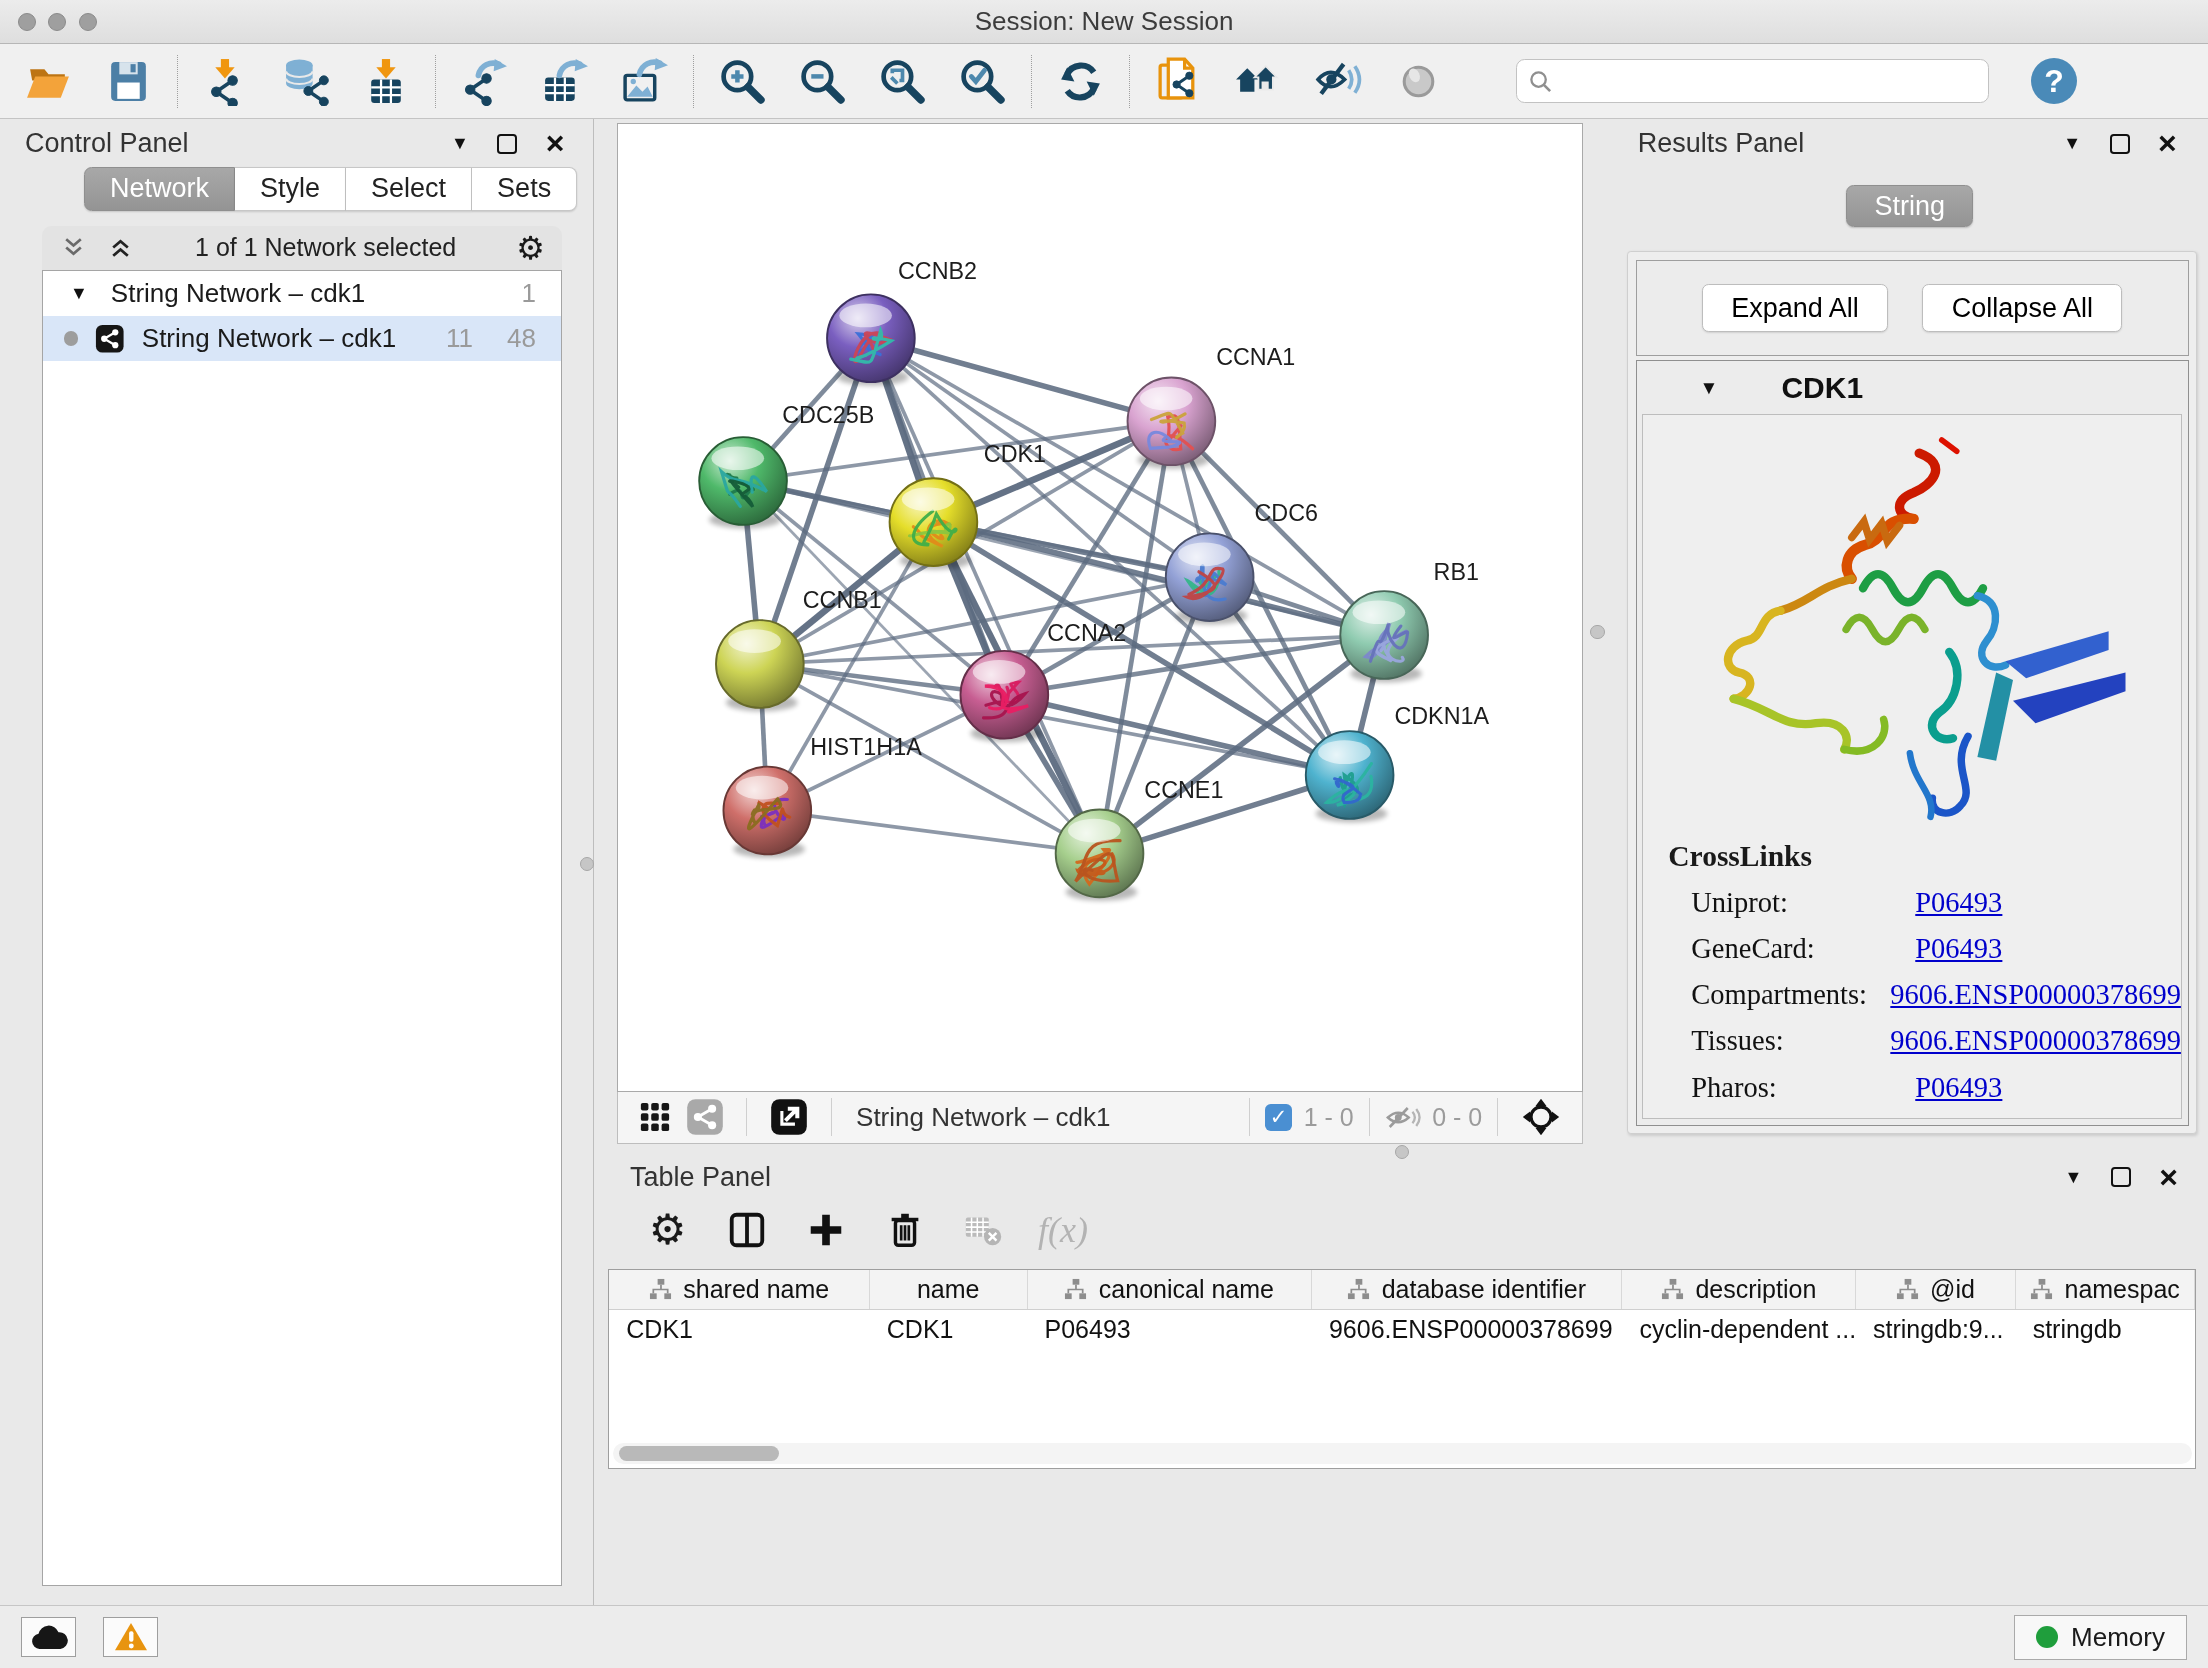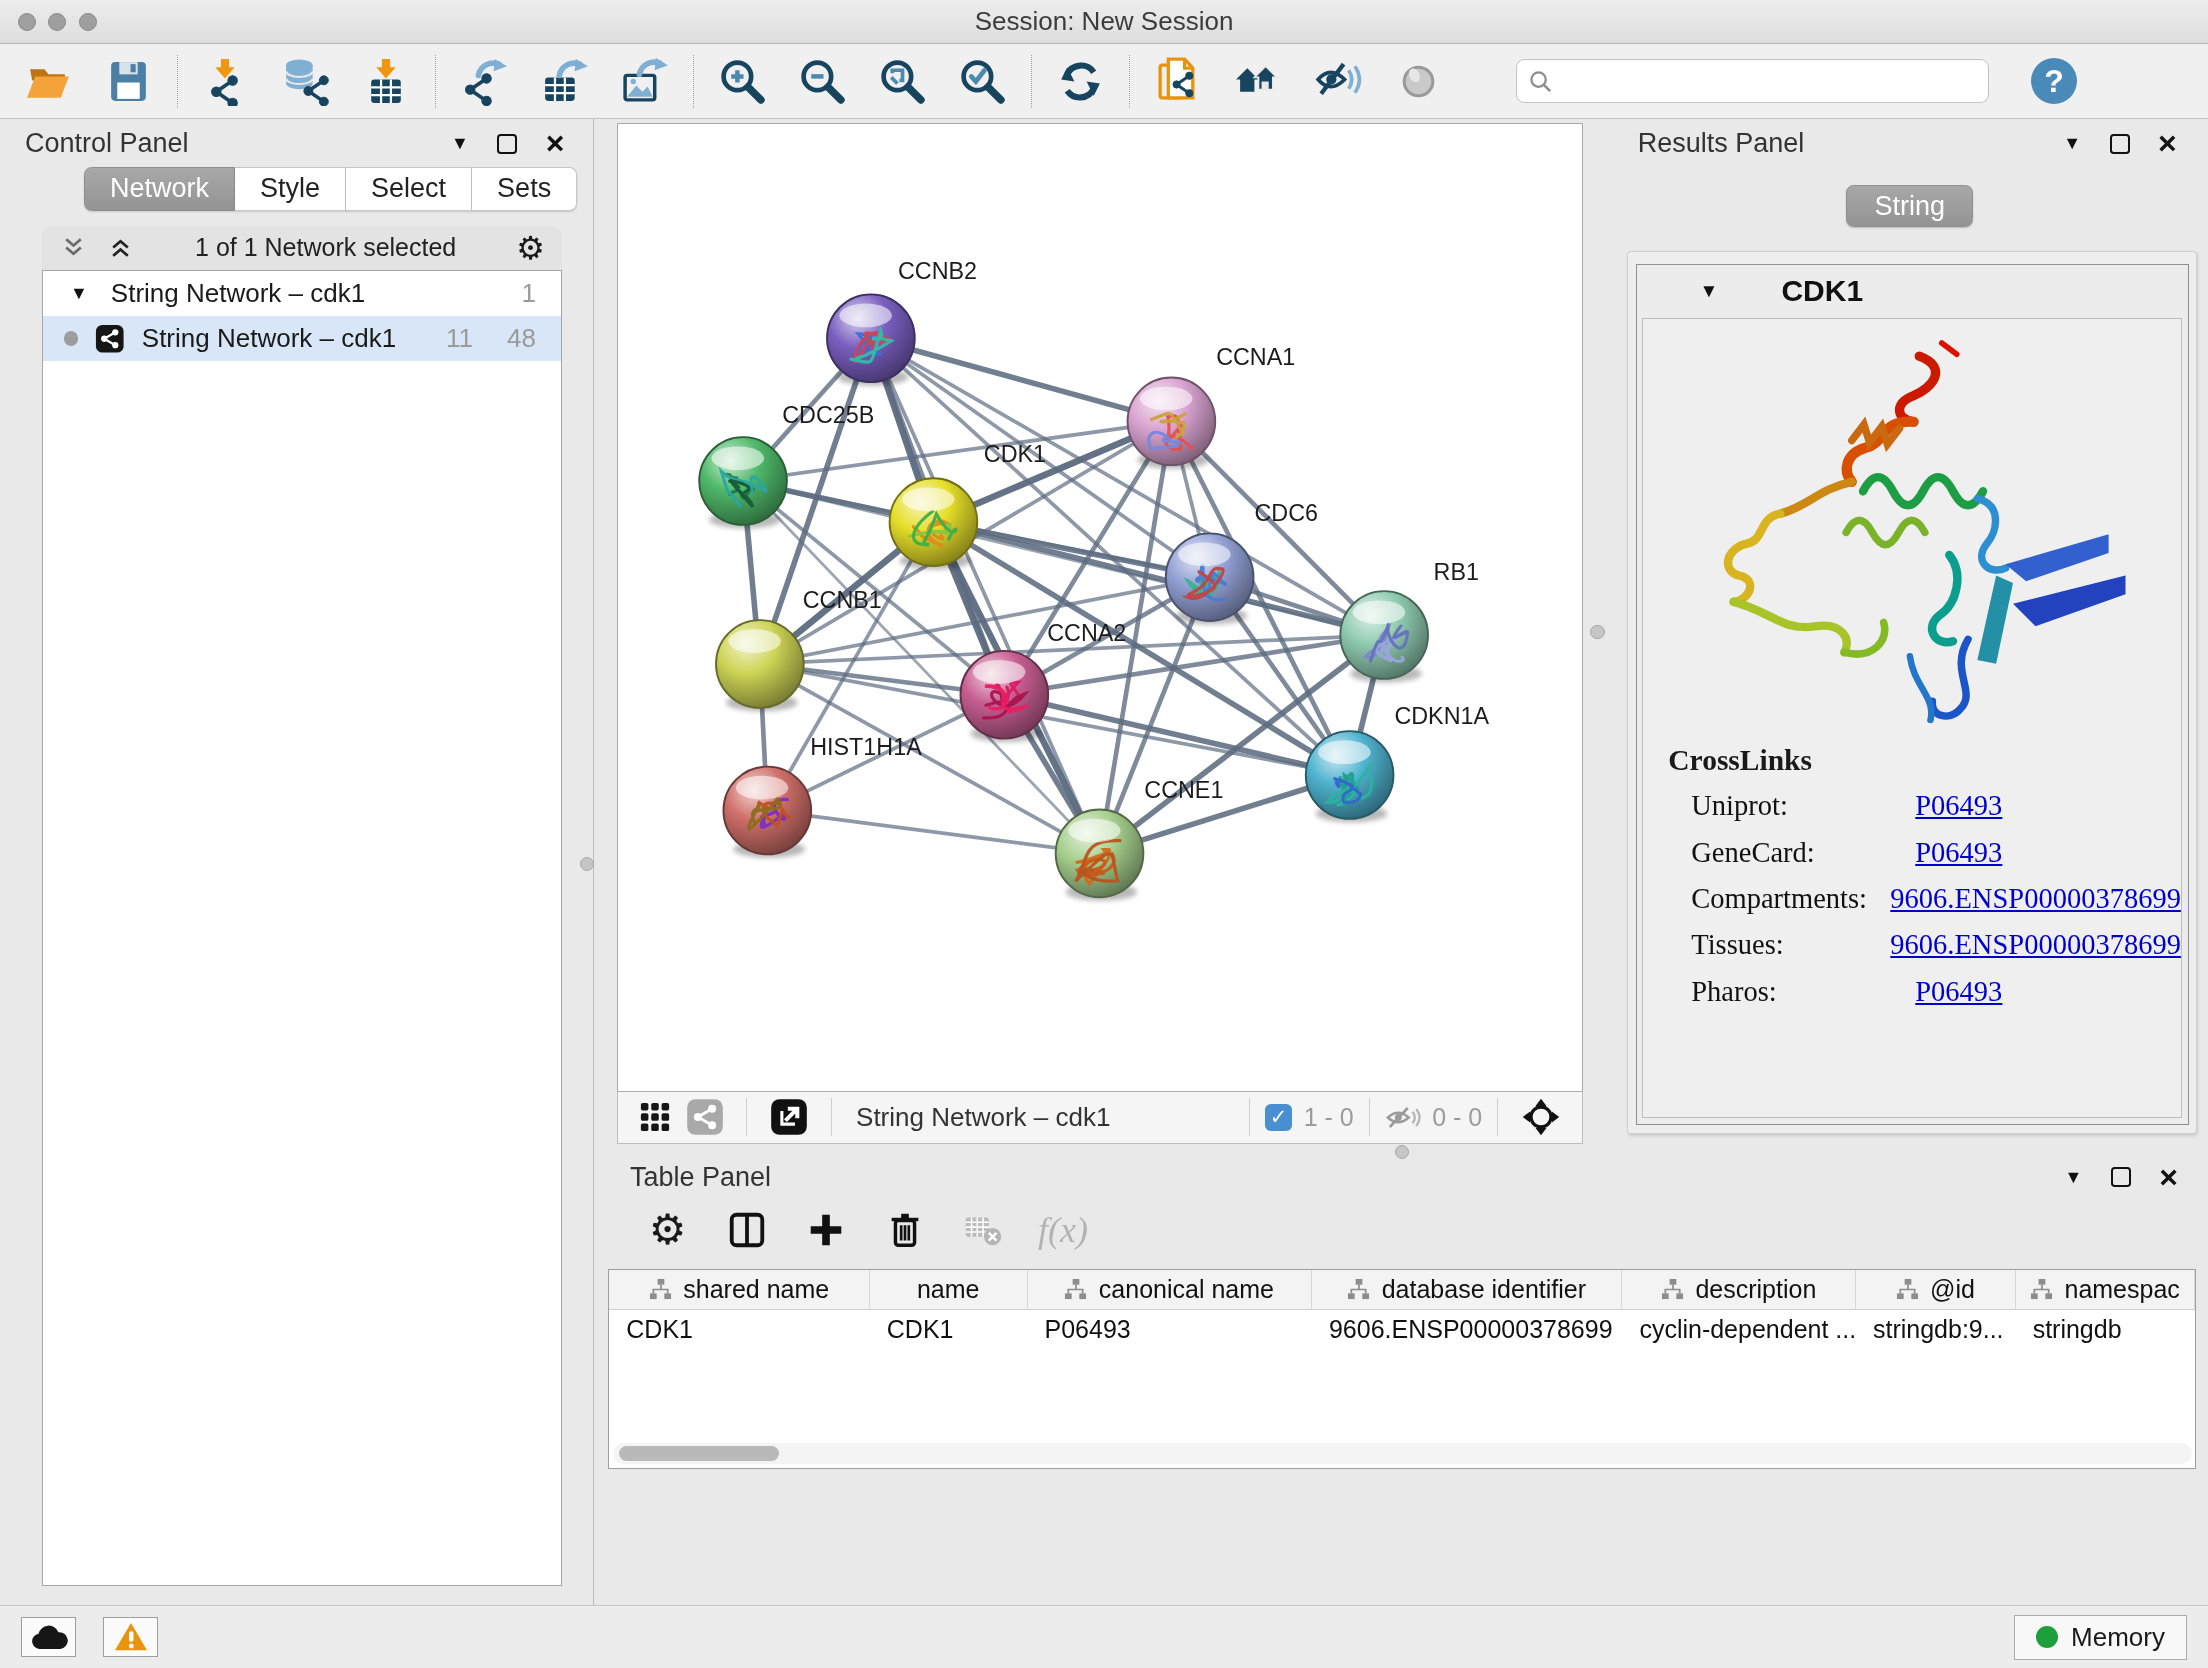--- a/index.html
+++ b/index.html
@@ -726,20 +726,24 @@
             <span class="win-ctrls">
               <span class="wc-collapse">▼</span>
               <span class="wc-float"></span>
               <span class="wc-close">×</span>
             </span>
           </div>
           <div class="rp-tab-row">
               <span class="rp-tab">String</span>
             </div>
           <div class="rp-outer">
+            <div class="rp-btnbox">
+              <button class="rp-btn">Expand All</button>
+              <button class="rp-btn">Collapse All</button>
+            </div>
             <div class="rp-section">
               <div class="sec-head">
                 <span class="sec-arrow">▼</span>
                 <span class="sec-title">CDK1</span>
               </div>
               <div class="sec-body">
                 <svg class="protein-img" id="protein-svg" viewBox="0 0 560 430">
                     <path d="M292 14 l16 12" fill="none" stroke="#dd1100" stroke-width="6" stroke-linecap="round"></path>
                     <path d="M268 28 C300 40 282 62 262 70 C240 78 244 96 262 98" fill="none" stroke="#cc1a00" stroke-width="10" stroke-linecap="round"></path>
                     <path d="M262 98 C226 96 234 120 210 126 C190 132 186 150 196 162" fill="none" stroke="#d94f00" stroke-width="11" stroke-linecap="round"></path>

